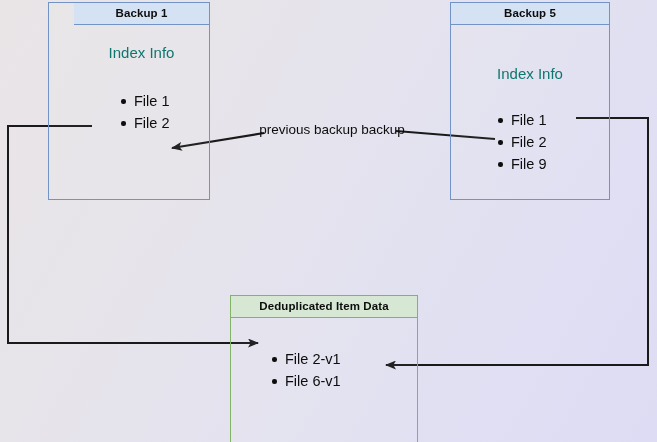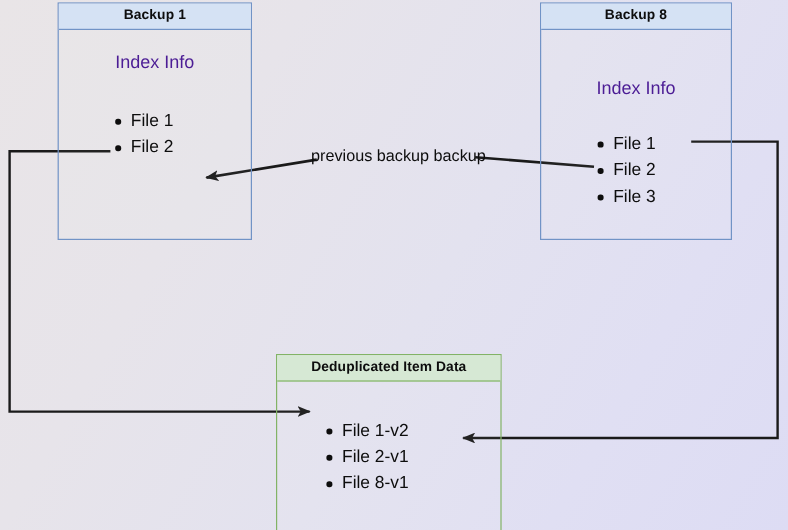--- a/index.html
+++ b/index.html
@@ -68,21 +68,21 @@
   .box-body {
     position: relative;
     flex: 1;
   }
   .index-label {
     position: absolute;
     left: 0;
     right: 0;
     text-align: center;
     font-size: 15px;
-    color: #4c1d95;
+    color: #0f766e;
   }
   .bullet-list {
     position: absolute;
     margin: 0;
     padding: 0;
     list-style: none;
   }
   .bullet-list li {
     position: relative;
     font-size: 14.5px;
@@ -127,50 +127,49 @@
 
     <path d="M 92,126 L 8,126 L 8,343 L 258,343" fill="none" stroke="#1a1a1a" stroke-width="2" marker-end="url(#arrowhead)"></path>
 
     <path d="M 576,118 L 648,118 L 648,365 L 386,365" fill="none" stroke="#1a1a1a" stroke-width="2" marker-end="url(#arrowhead)"></path>
 
     <path d="M 495,139 L 396,131" fill="none" stroke="#1a1a1a" stroke-width="2.2"></path>
 
     <path d="M 264,133 L 172,148" fill="none" stroke="#1a1a1a" stroke-width="2.2" marker-end="url(#arrowhead)"></path>
   </svg>
 
-  <div class="box box-blue" style="left:48px; top:2px; width:162px; height:198px;">
+  <div class="box box-blue" style="left:48px; top:2px; width:162px; height:198px;padding-left:25px;">
     <div class="box-header header-blue">Backup 1</div>
     <div class="box-body">
       <div class="index-label" style="top:19px;">Index Info</div>
       <ul class="bullet-list" style="left:46px; top:65px;">
         <li>File 1</li>
         <li>File 2</li>
       </ul>
     </div>
   </div>
 
   <div class="box box-blue" style="left:450px; top:2px; width:160px; height:198px;">
-    <div class="box-header header-blue">Backup 8</div>
+    <div class="box-header header-blue">Backup 5</div>
     <div class="box-body">
       <div class="index-label" style="top:40px;">Index Info</div>
       <ul class="bullet-list" style="left:46px; top:84px;">
         <li>File 1</li>
         <li>File 2</li>
-        <li>File 3</li>
+        <li>File 9</li>
       </ul>
     </div>
   </div>
 
   <div class="box box-green" style="left:230px; top:295px; width:188px; height:158px;">
     <div class="box-header header-green">Deduplicated Item Data</div>
     <div class="box-body">
       <ul class="bullet-list" style="left:40px; top:30px;">
-        <li>File 1-v2</li>
         <li>File 2-v1</li>
-        <li>File 8-v1</li>
+        <li>File 6-v1</li>
       </ul>
     </div>
   </div>
 
   <div id="center-label">
     <div>previous backup backup</div>
   </div>
 </div>
 
 </body></html>

